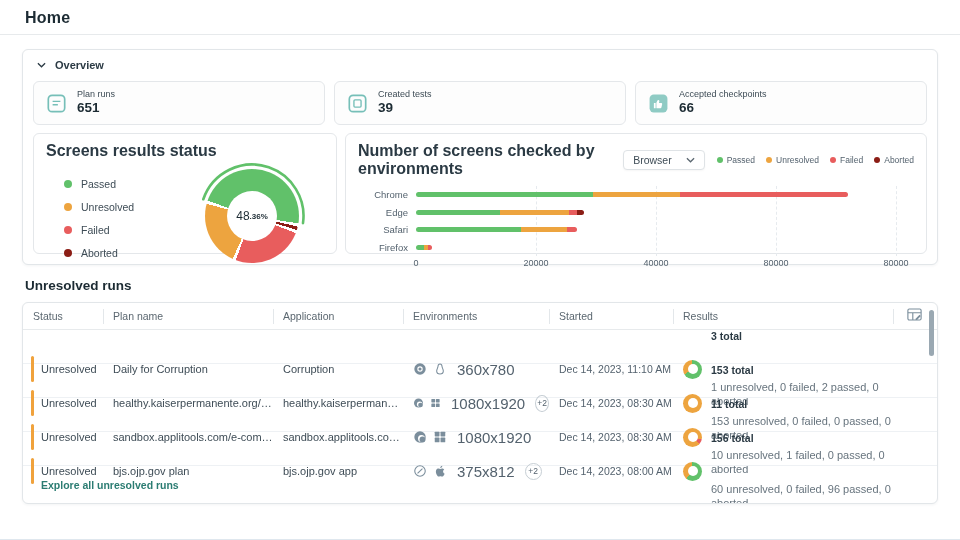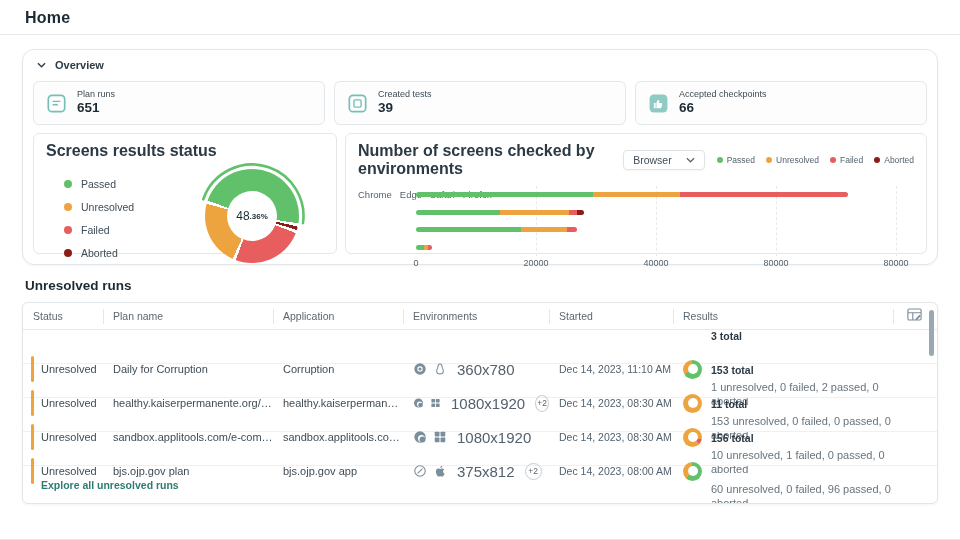--- a/index.html
+++ b/index.html
@@ -12,21 +12,21 @@
   .page-divider { height:1px; background:#e7eaec; }
 
   .summary-section { padding:14px 22px 0; }
   .section-head { display:flex; align-items:center; gap:14px; margin-bottom:10px; padding-left:3px; }
   .section-head h2 { font-size:13.5px; font-weight:bold; color:#1c2b33; }
   .select-box { display:flex; align-items:center; gap:14px; border:1px solid #dfe3e6; border-radius:4px;
     background:#fff; padding:4px 10px; font-size:10.5px; color:#3e4c56; cursor:pointer;
     box-shadow:0 1px 2px rgba(0,0,0,.04); }
   .chev svg { display:block; }
 
-  .overview-card { border:1px solid #e2e6e9; border-radius:12px; background:#fff;
+  .overview-card { border:1px solid #e2e6e9; border-radius:6px; background:#fff;
     box-shadow:0 1px 3px rgba(20,40,60,.05); }
   .overview-head { display:flex; align-items:center; gap:9px; padding:9px 14px 6px; }
   .overview-head .ov-label { font-size:11px; font-weight:bold; color:#2b3a44; }
 
   .stats-row { display:flex; gap:9px; margin:4px 10px 0; }
   .stat-card { flex:1; display:flex; align-items:center; gap:10px; border:1px solid #e4e7ea;
     border-radius:6px; background:#fdfdfd; padding:6px 12px; height:44px; }
   .stat-icon { width:21px; height:21px; flex:0 0 21px; }
   .stat-icon svg { display:block; width:100%; height:100%; }
   .stat-texts { display:flex; flex-direction:column; line-height:1.25; }
@@ -51,21 +51,21 @@
   .hole .small { font-size:8px; font-weight:bold; color:#1c2b33; }
 
   .bars-card { flex:1; padding:8px 12px 4px; }
   .bars-head { display:flex; align-items:center; gap:12px; }
   .bars-head .select-box { padding:3px 9px; }
   .bar-legend { margin-left:auto; display:flex; gap:11px; align-items:center; }
   .bar-legend span.item { display:flex; align-items:center; gap:4px; font-size:8.5px; color:#54626e; }
   .bar-legend .dot { width:6px; height:6px; flex-basis:6px; }
 
   .plot { display:flex; margin-top:8px; }
-  .plot-labels { width:58px; display:flex; flex-direction:row; }
+  .plot-labels { width:58px; display:flex; flex-direction:column; }
   .plot-labels .cat { height:17.5px; display:flex; align-items:center; justify-content:flex-end;
     padding-right:8px; font-size:9.5px; color:#54626e; }
   .plot-area { flex:1; position:relative; margin-right:18px; }
   .gridline { position:absolute; top:0; bottom:14px; border-left:1px dashed #e6eaee; }
   .bar-rows { position:relative; }
   .bar-track { height:17.5px; display:flex; align-items:center; }
   .bar-stack { display:flex; height:5px; border-radius:3px; overflow:hidden; }
   .tick-row { position:relative; height:14px; }
   .tick { position:absolute; top:2px; transform:translateX(-50%); font-size:9px; color:#54626e; }
 

